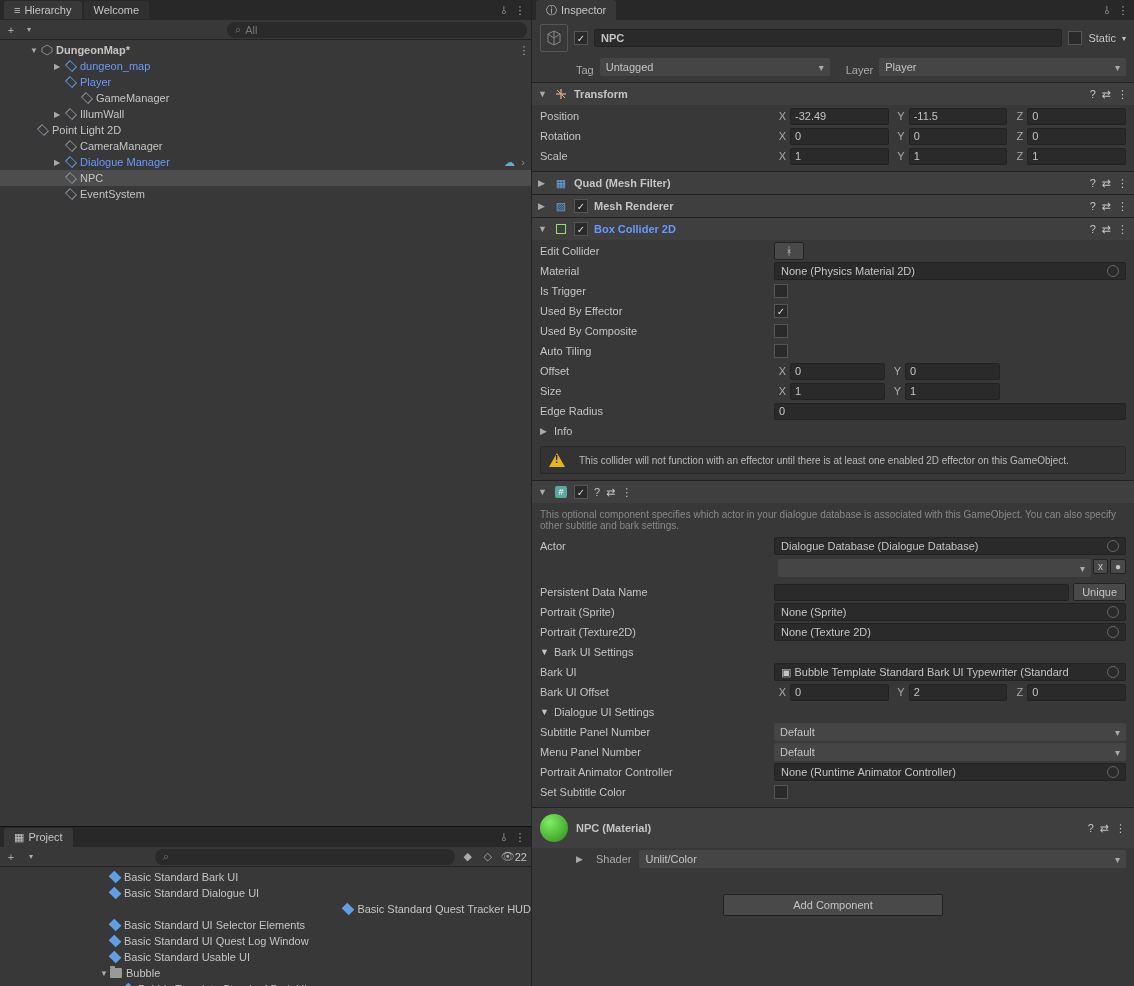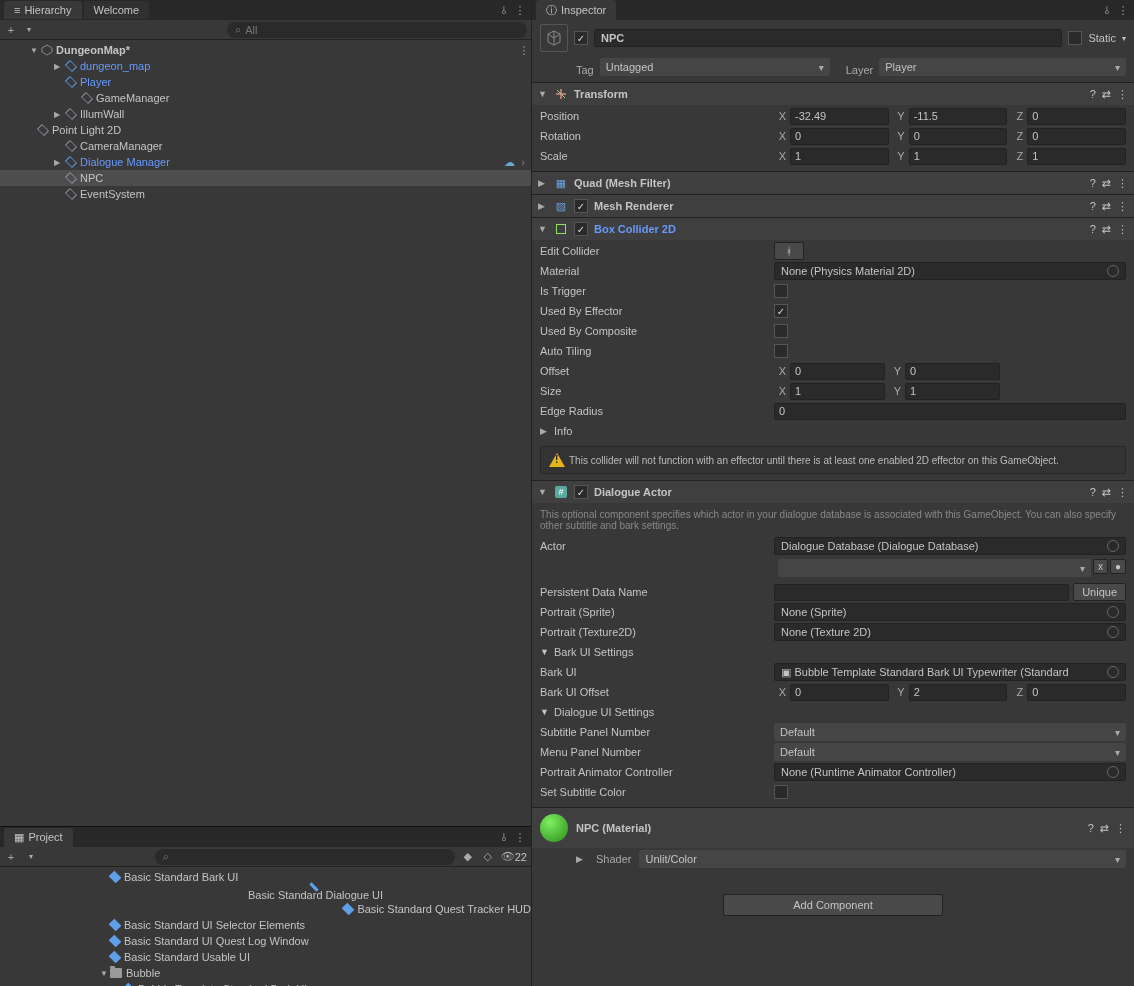--- a/index.html
+++ b/index.html
@@ -61,21 +61,21 @@
 .comp-body { padding:2px 8px 6px 8px; display:flex; flex-direction:column; gap:2px; }
 .proprow { display:flex; align-items:center; gap:4px; min-height:18px; }
 .proprow .plabel { width:230px; color:#c4c4c4; }
 .numfield { background:#2a2a2a; border:1px solid #222; border-radius:2px; padding:1px 4px; height:17px; flex:1; }
 .numfield input { background:transparent; border:none; outline:none; width:100%; color:#c4c4c4; }
 .axlbl { width:12px; text-align:right; color:#aaa; }
 .objfield { flex:1; background:#2a2a2a; border:1px solid #222; border-radius:2px; padding:2px 6px; height:18px; display:flex; align-items:center; justify-content:space-between; }
 .objfield .pick { width:12px; height:12px; border:1px solid #666; border-radius:50%; }
 .btn { background:#494949; border:1px solid #222; border-radius:2px; padding:2px 8px; cursor:pointer; display:flex; align-items:center; }
 .editcol { width:30px; height:18px; background:#494949; border:1px solid #222; border-radius:2px; display:flex; align-items:center; justify-content:center; cursor:pointer;}
-.warnbox { background:#333; border:1px solid #282828; border-radius:2px; padding:6px 8px; display:flex; align-items:center; gap:4px; margin-top:4px;}
+.warnbox { background:#333; border:1px solid #282828; border-radius:2px; padding:6px 8px; display:flex; align-items:center; gap:14px; margin-top:4px;}
 .warnicon { width:0; height:0; border-left:8px solid transparent; border-right:8px solid transparent; border-bottom:14px solid #e7b51a; position:relative; }
 .warnicon::after{content:"!"; position:absolute; left:-2px; top:1px; color:#222; font-weight:bold; font-size:10px;}
 .desc { color:#888; font-size:10px; padding:4px 0; }
 .smallbtn { background:#494949; border:1px solid #222; border-radius:2px; padding:0 4px; height:15px; font-size:10px; display:flex; align-items:center;}
 .uniquerow { display:flex; gap:2px; margin-top:2px;}
 .matrow { display:flex; align-items:center; padding:6px 8px; gap:8px; background:#3f3f3f; border-top:1px solid #222;}
 .matball { width:28px; height:28px; border-radius:50%; background:radial-gradient(circle at 35% 30%, #7ef060, #2d8a1b);}
 .addcomp { margin:18px auto; width:220px; background:#494949; border:1px solid #222; border-radius:2px; text-align:center; padding:4px 0; cursor:pointer;}
 .shaderrow{ display:flex; align-items:center; padding:2px 8px 8px 44px; gap:8px;}
 .scroll { overflow-y:auto; }
@@ -215,21 +215,21 @@
       <span class="iconbtn">◆</span>
       <span class="iconbtn">◇</span>
       <span class="iconbtn" style="width:auto;">👁<span>22</span></span>
     </div>
     <div class="projlist" id="proj-items">
         <div class="treerow" style="padding-left: 100px;">
           <span class="arrow"></span>
           <span class="bluecube"></span>
           <span>Basic Standard Bark UI</span>
         </div>
-        <div class="treerow" style="padding-left: 100px; flex-direction: column;">
+        <div class="treerow" style="padding-left: 100px;">
           <span class="arrow"></span>
           <span class="bluecube"></span>
           <span>Basic Standard Dialogue UI</span>
         </div>
         <div class="treerow" style="padding-left: 100px; justify-content: flex-end;">
           <span class="arrow"></span>
           <span class="bluecube"></span>
           <span>Basic Standard Quest Tracker HUD</span>
         </div>
         <div class="treerow" style="padding-left: 100px;">
@@ -444,21 +444,20 @@
     </div>
   </div>
 
   <div class="component">
     <div class="comp-head">
       <span class="fold">▼</span>
       <span class="cicon">
           <span class="scriptic">#</span>
         </span>
       <div class="chk on"></div>
-      <span class="ctitle">Dialogue Actor</span>
       <div class="ctrls">
           <span>?</span>
           <span>⇄</span>
           <span>⋮</span>
         </div>
     </div>
     <div class="comp-body">
       <div class="desc">This optional component specifies which actor in your dialogue database is associated with this GameObject. You can also specify other subtitle and bark settings.</div>
       <div class="proprow">
           <span class="plabel">Actor</span>

